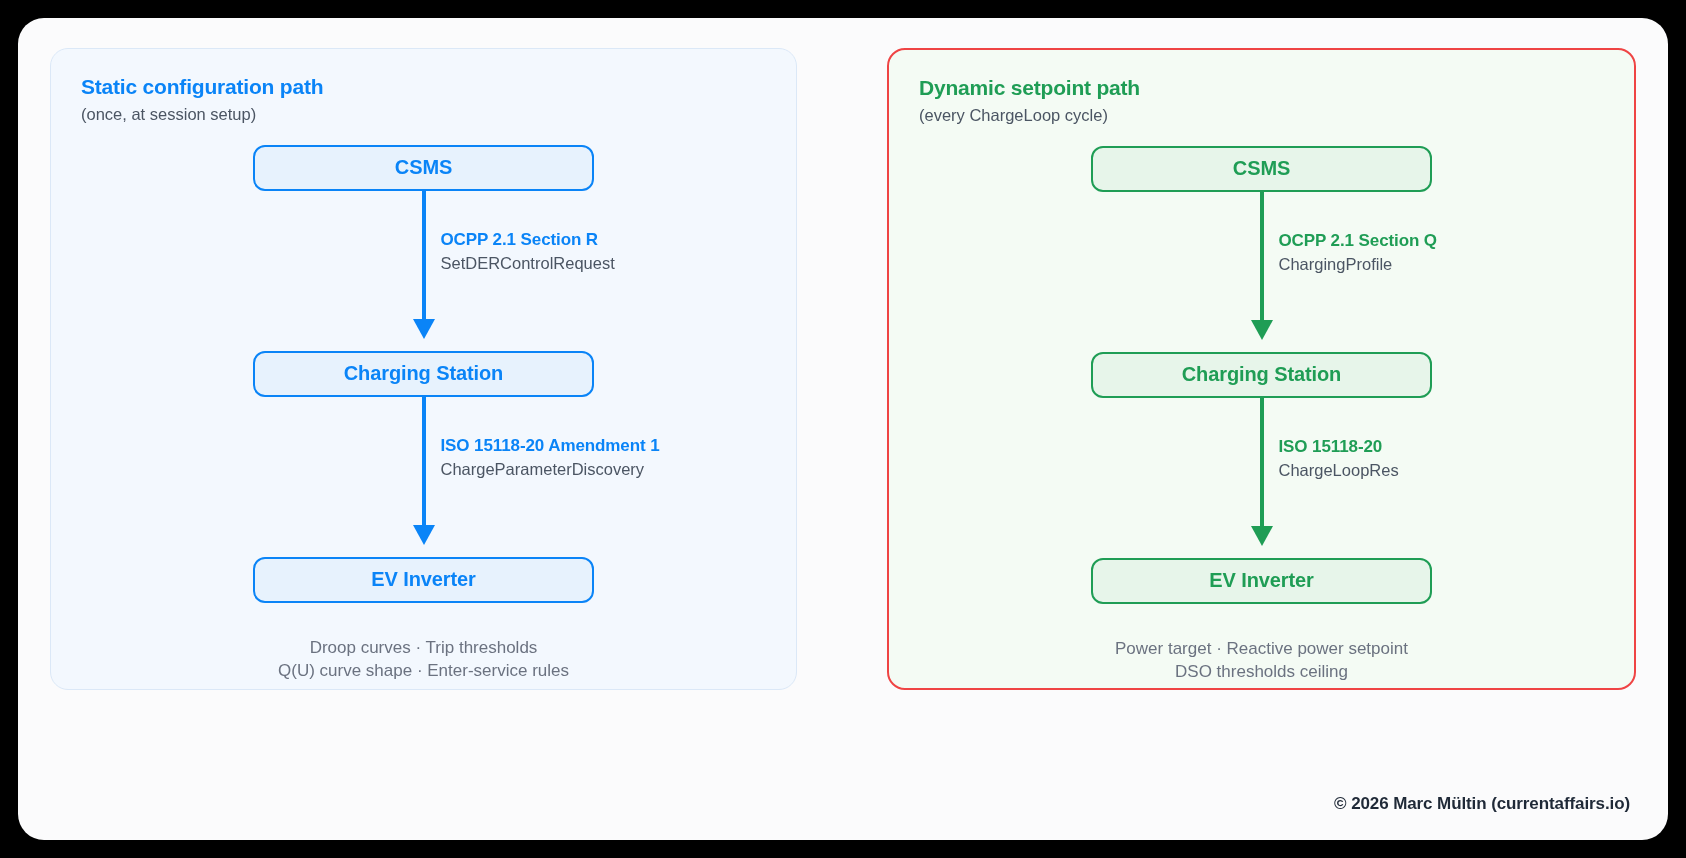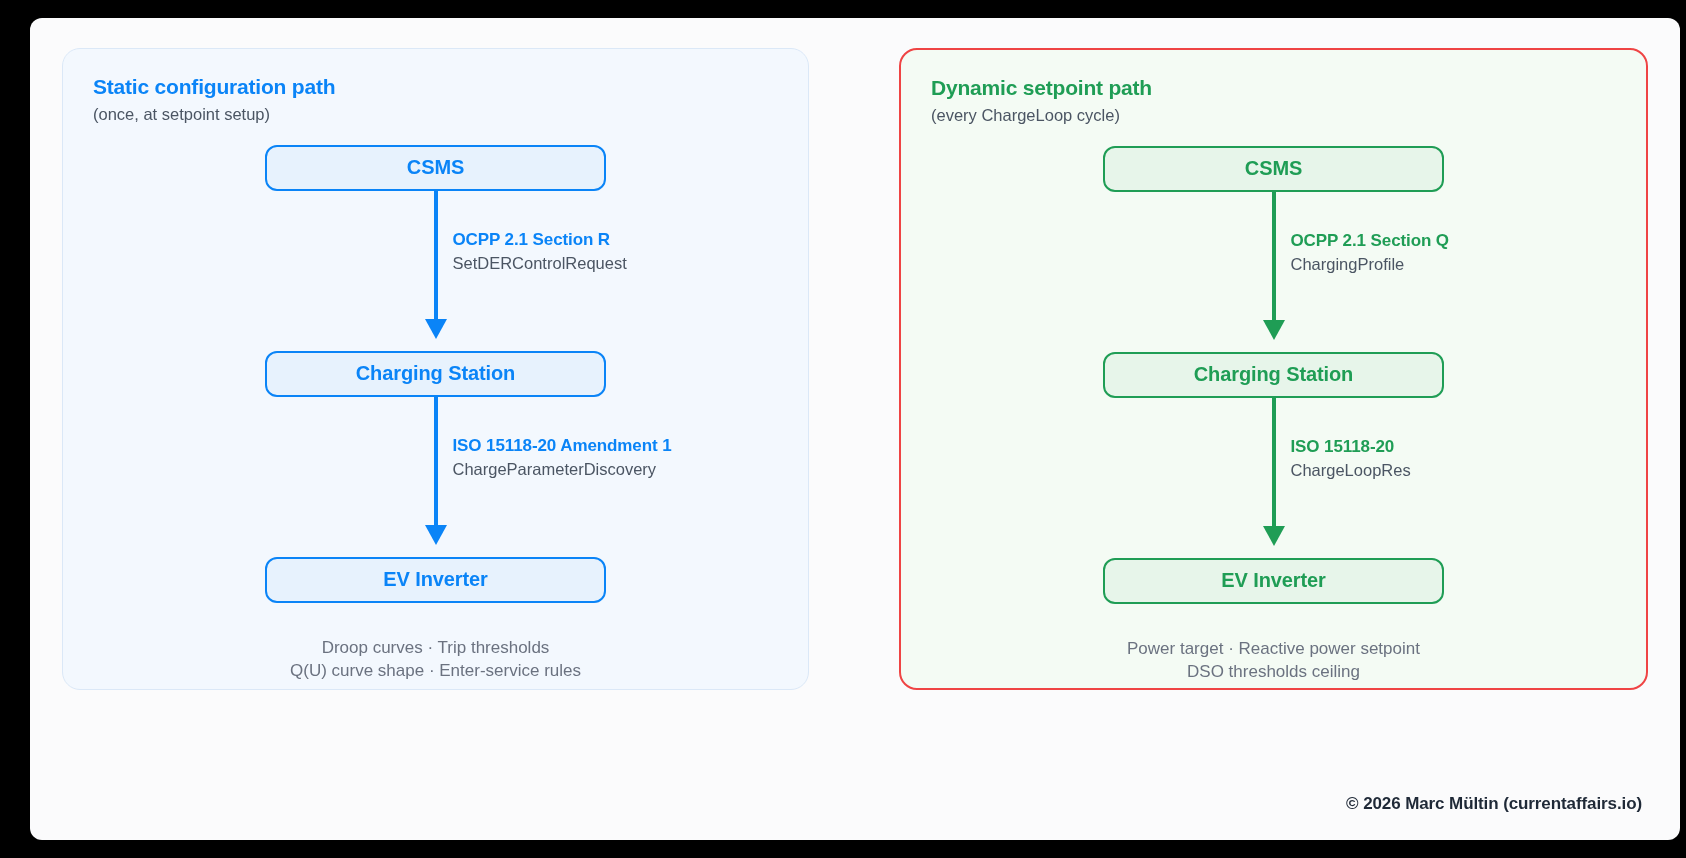--- a/index.html
+++ b/index.html
@@ -21,25 +21,24 @@
     background: #000000;
     box-sizing: border-box;
     padding: 18px;
   }
 
   .card {
     position: relative;
     width: 100%;
     height: 100%;
     background: #fbfbfc;
-    border-radius: 12px;
+    border-radius: 26px;
     box-sizing: border-box;
     padding: 30px 32px 10px 32px;
     overflow: hidden;
-    margin-left: 12px;
   }
 
   .panels {
     display: flex;
     flex-direction: row;
     gap: 90px;
     justify-content: space-between;
     align-items: flex-start;
   }
 
@@ -181,21 +180,21 @@
 </head>
 <body>
 
 <div class="screen">
   <div class="card">
 
     <div class="panels">
 
       <div class="panel blue">
         <div class="panel-title">Static configuration path</div>
-        <div class="panel-subtitle">(once, at setpoint setup)</div>
+        <div class="panel-subtitle">(once, at session setup)</div>
 
         <div class="flow">
 
           <div class="node">CSMS</div>
 
           <div class="connector">
             <div class="conn-line"></div>
             <div class="conn-head"></div>
             <div class="conn-labels">
               <div class="conn-label-main">OCPP 2.1 Section R</div>

